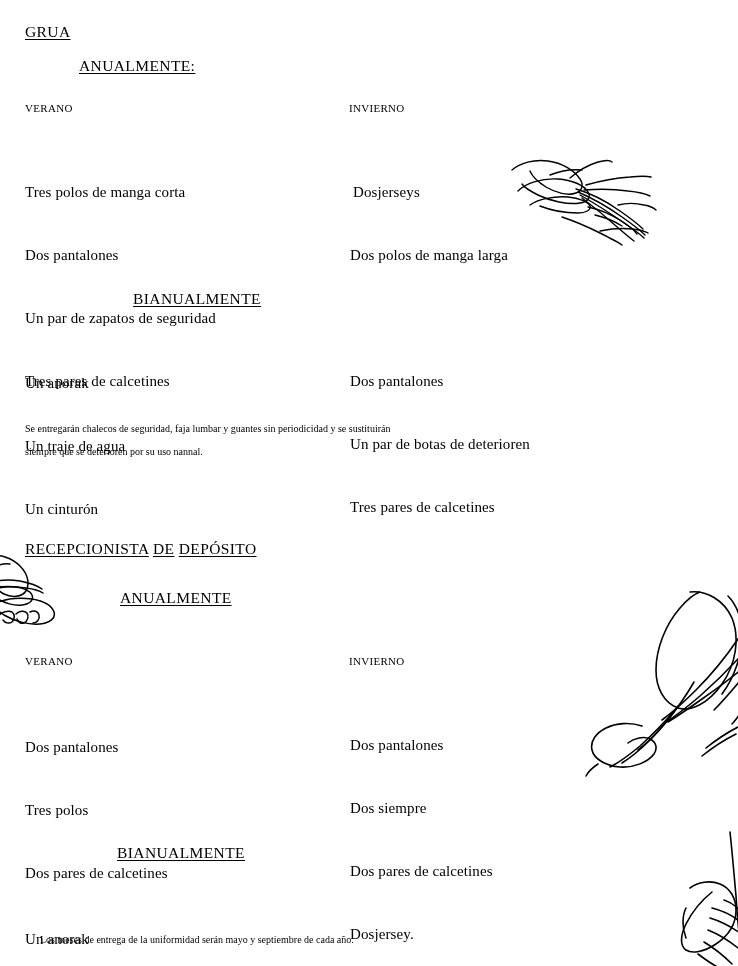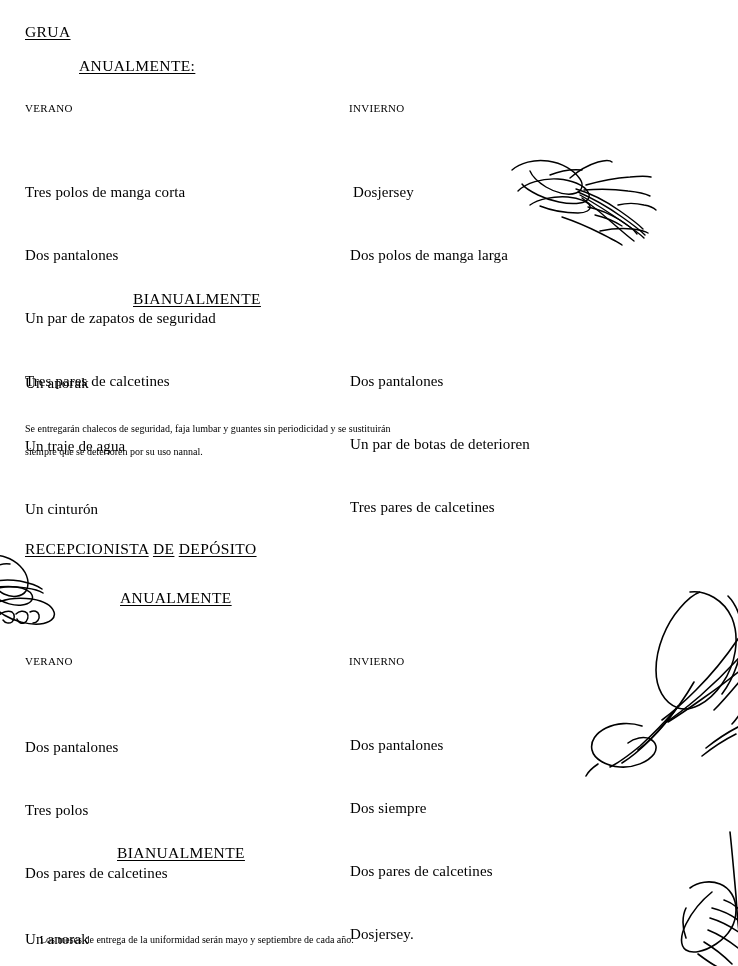--- a/index.html
+++ b/index.html
@@ -77,21 +77,21 @@
   <div class="t col-label" style="left:349px; top:98px;">INVIERNO</div>
 
   <div class="t list" style="left:25px; top:140px;font-family:Liberation Serif, serif;">
     <span class="li">Tres polos de manga corta</span>
     <span class="li">Dos pantalones</span>
     <span class="li">Un par de zapatos de seguridad</span>
     <span class="li">Tres pares de calcetines</span>
   </div>
 
   <div class="t list" style="left:350px; top:140px;">
-    <span class="li" style="padding-left:3px;">Dosjersey</span>
+    <span class="li" style="padding-left:3px;">Dosjerseys</span>
     <span class="li">Dos polos de manga larga</span>
     <span class="li blank"></span>
     <span class="li">Dos pantalones</span>
     <span class="li">Un par de botas de deterioren</span>
     <span class="li">Tres pares de calcetines</span>
   </div>
 
   <div class="t heading u-all" style="left:133px; top:288px;">BIANUALMENTE</div>
 
   <div class="t list" style="left:25px; top:331px;">

